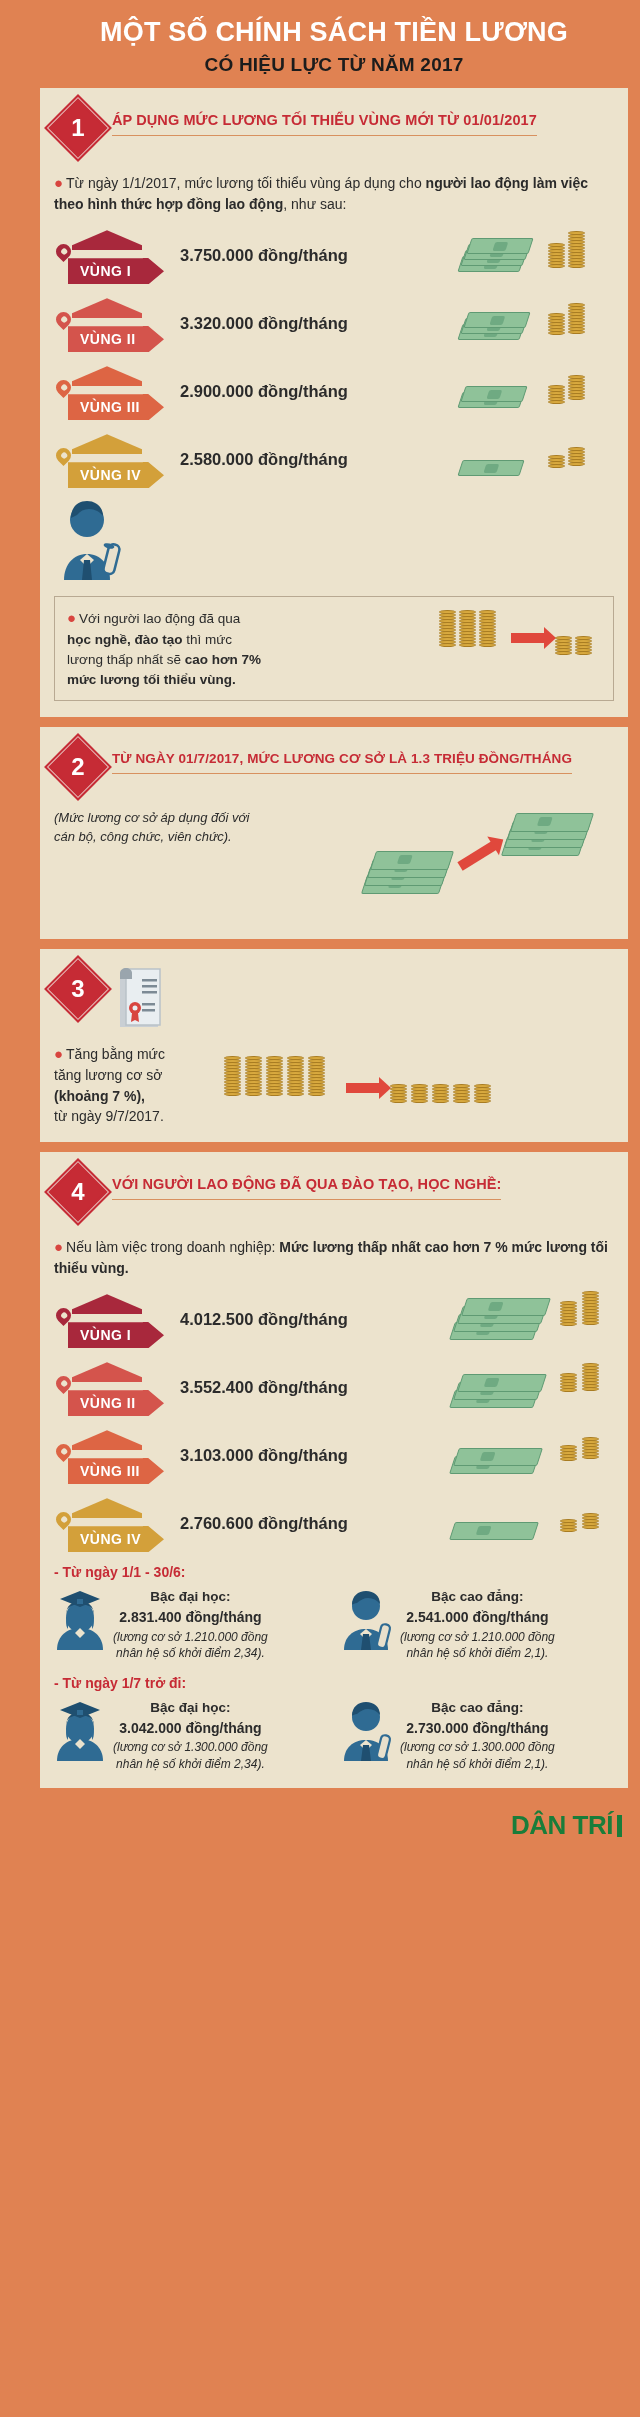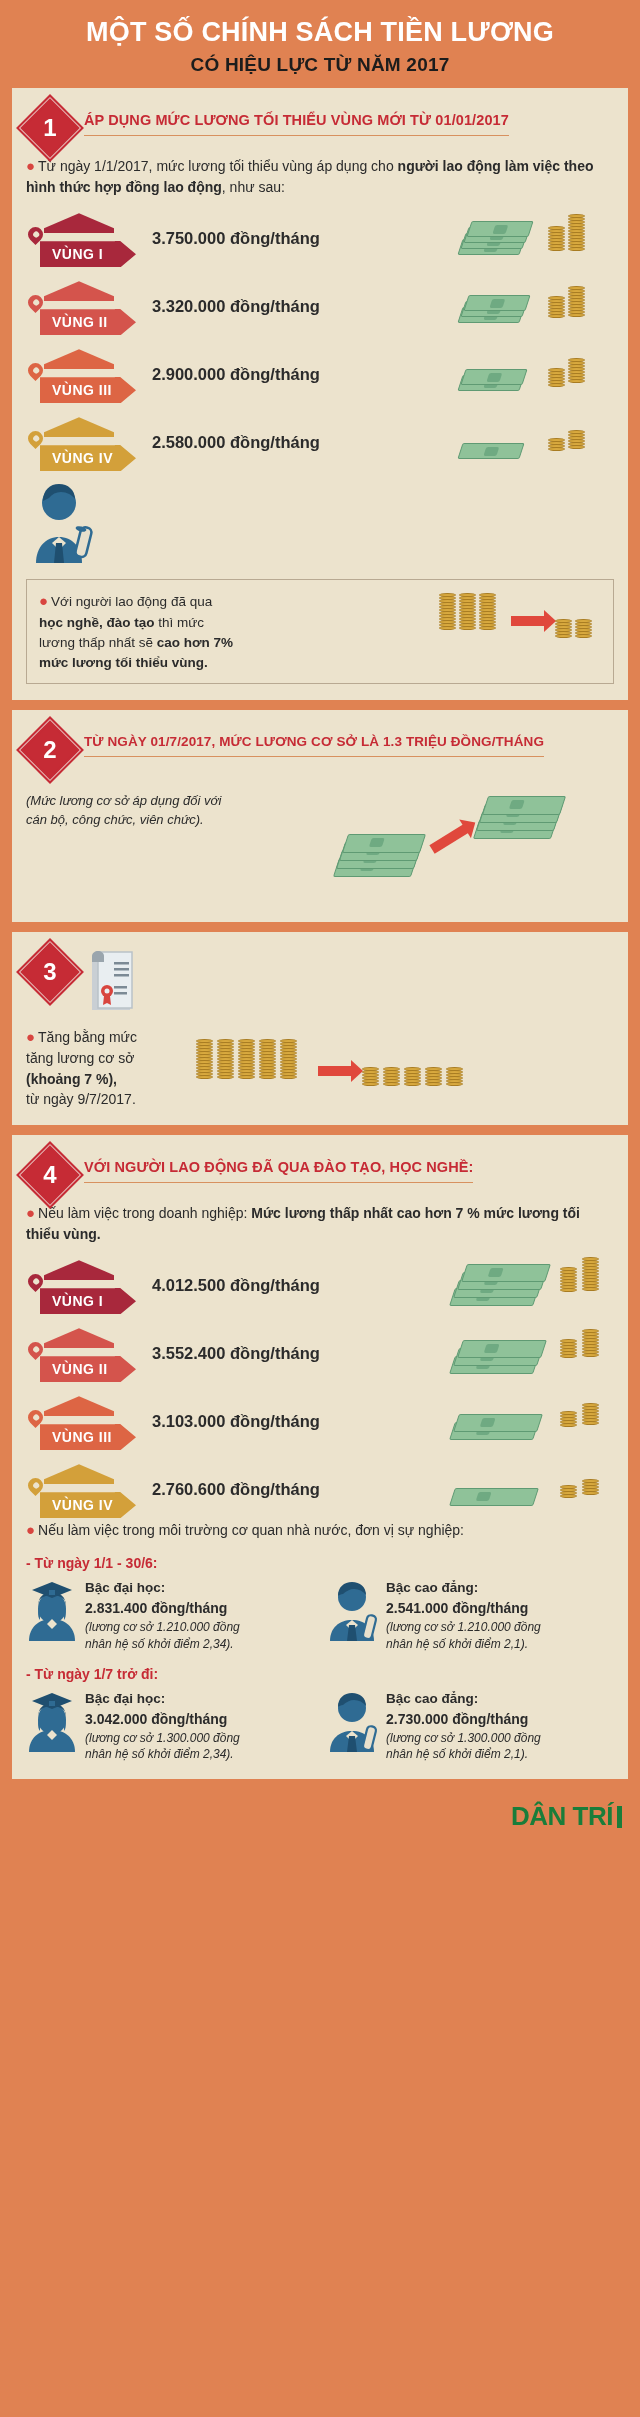--- a/index.html
+++ b/index.html
@@ -2,21 +2,21 @@
 <html lang="vi"><head>
 <meta charset="utf-8">
 <style>
   * { box-sizing: border-box; margin: 0; padding: 0; }
   body {
     width: 640px;
     background: #e08252;
     font-family: "Liberation Sans", sans-serif;
     color: #2b2b2b;
   }
-  .page { width: 640px; position: relative; background: #e08252; padding-bottom: 0; }
+  .page { width: 640px; position: relative; background: #e08252; padding-bottom: 0; padding-left: 28px; }
 
   
   .head { padding: 18px 20px 12px; text-align: center; }
   .head h1 {
     font-size: 27px; font-weight: bold; color: #ffffff;
     letter-spacing: .2px; line-height: 1.08;
   }
   .head h2 {
     font-size: 19px; font-weight: bold; color: #1c1c1c;
     margin-top: 7px; letter-spacing: .2px;
@@ -43,21 +43,21 @@
   }
   .sec-title-wrap { flex: 1; padding-top: 8px; }
   .sec-title {
     color: #c62b35; font-weight: bold; font-size: 14.5px;
     line-height: 1.5; letter-spacing: .1px;
     border-bottom: 1.5px solid #d8915f; padding-bottom: 3px;
     display: inline-block;
   }
 
   
-  .para { font-size: 14px; line-height: 1.45; margin-top: 3px; }
+  .para { font-size: 14px; line-height: 1.45; margin-top: 20px; }
   .para b { font-weight: bold; }
   .bullet { color: #d8453f; font-size: 15px; margin-right: 3px; }
   .small { font-size: 13px; line-height: 1.45; }
   .ital { font-style: italic; }
 
   
   .zones { margin-top: 14px; }
   .zone-row { display: flex; align-items: center; height: 54px; position: relative; }
   .zone-tag { position: relative; width: 118px; height: 42px; flex: 0 0 118px; }
   .pin {
@@ -119,21 +119,21 @@
   .arrow-r::after {
     content: ""; position: absolute; right: -11px; top: -6px;
     border-left: 12px solid #e0483c; border-top: 11px solid transparent;
     border-bottom: 11px solid transparent;
   }
 
   
   .edu-date { color: #c62b35; font-weight: bold; font-size: 14px; margin-top: 14px; }
   .edu-grid { display: flex; gap: 14px; margin-top: 8px; }
   .edu-cell { flex: 1; display: flex; gap: 7px; }
-  .edu-txt { font-size: 12.5px; line-height: 1.4; }
+  .edu-txt { font-size: 12.5px; line-height: 1.4; text-align: center; }
   .edu-txt .t { font-weight: bold; font-size: 13.5px; }
   .edu-txt .v { font-weight: bold; font-size: 14px; display: block; margin: 1px 0; }
   .edu-txt .n { font-style: italic; font-size: 12px; line-height: 1.35; display: block; }
 
   
   .footer { height: 58px; position: relative; }
   .logo {
     position: absolute; right: 18px; top: 12px;
     font-size: 26px; font-weight: bold; color: #1a7d3a;
     letter-spacing: -.5px; font-family: "Liberation Sans", sans-serif;
@@ -716,23 +716,20 @@
               <div class="coin"></div>
               <div class="coin"></div>
               <div class="coin"></div>
               <div class="coin"></div>
               <div class="coin"></div>
             </div>
         </div>
       </div>
     </div>
 
-    <div class="para">
-      <span class="bullet">●</span><span>Nếu làm việc trong môi trường cơ quan nhà nước, đơn vị sự nghiệp:</span>
-    </div>
 
     <div class="edu-date">- Từ ngày 1/1 - 30/6:</div>
     <div class="edu-grid">
       <div class="edu-cell">
         <svg width="52" height="62" viewBox="0 0 52 62" style="flex:0 0 52px">
           <path d="M26 14C17 14 12 21 12 30c0 8 6 14 14 14s14-6 14-14c0-9-5-16-14-16z" fill="#2f6b93"></path>
           <path d="M12 27c0-9 6-14 14-14s14 5 14 14v-4c-3-5-8-7-14-7s-11 2-14 7z" fill="#1f4f70"></path>
           <path d="M14 28c-2 0-3 10 0 13V28zM38 28c2 0 3 10 0 13V28z" fill="#2f6b93"></path>
           <path d="M26 3L6 11l20 8 20-8z" fill="#1f4f70"></path>
           <rect x="23" y="11" width="6" height="5" fill="#2f6b93"></rect>

